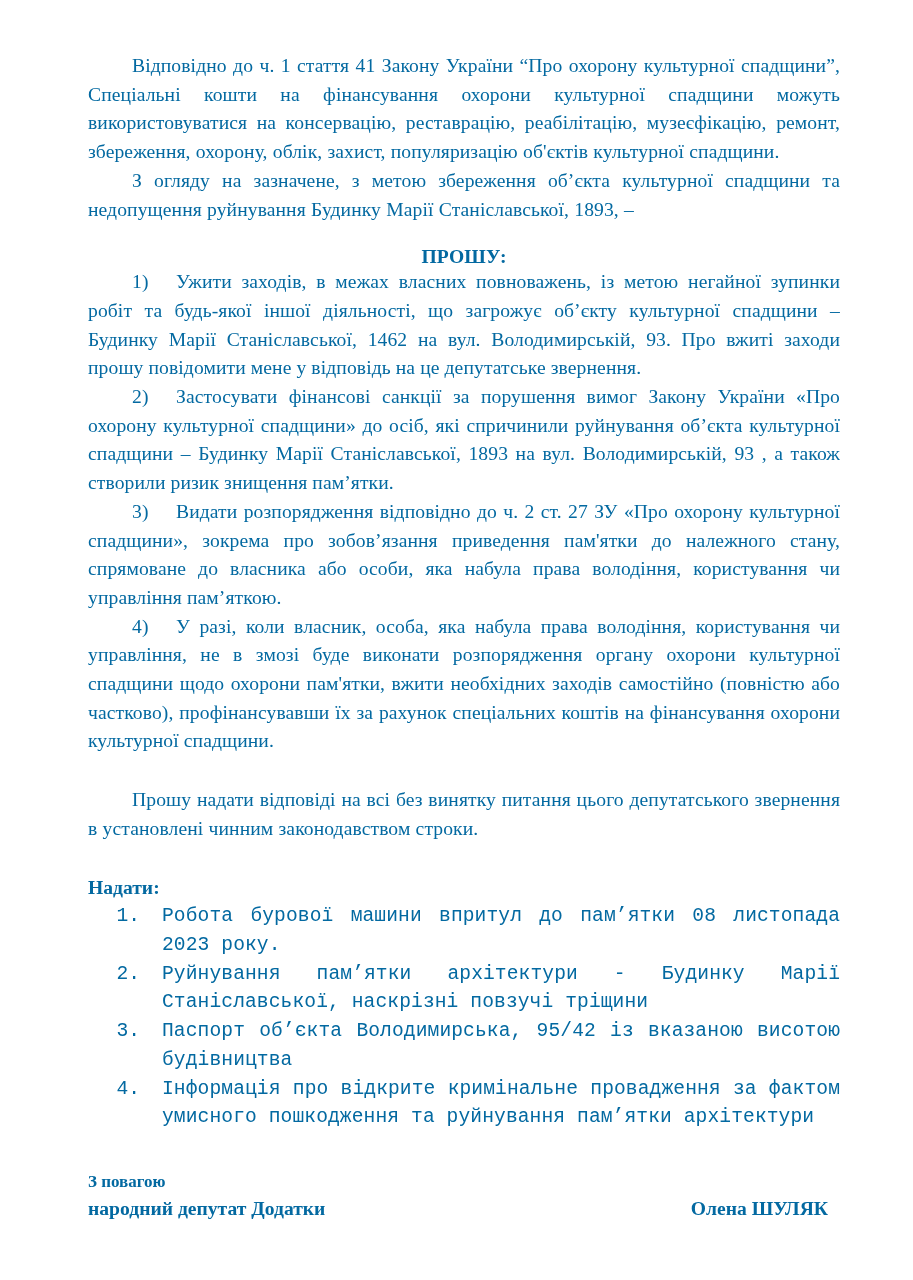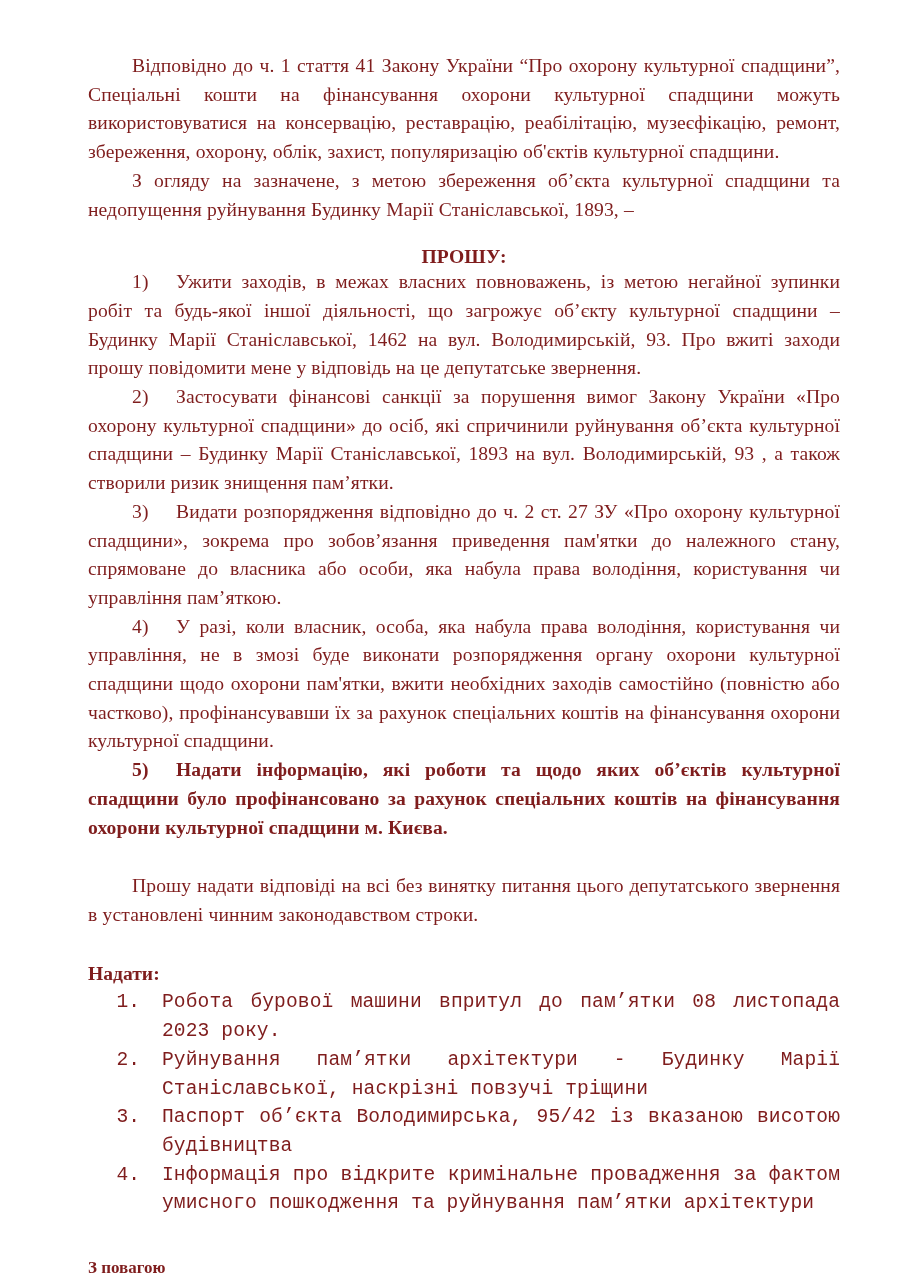--- a/index.html
+++ b/index.html
@@ -9,21 +9,21 @@
     background: #ffffff;
   }
   .page {
     position: relative;
     width: 913px;
     height: 1280px;
     margin: 0 auto;
     background: #ffffff;
     box-sizing: border-box;
     font-family: "Liberation Serif", "DejaVu Serif", serif;
-    color: #7f1d1d;
+    color: #0369a1;
     overflow: hidden;
   }
   .content {
     position: absolute;
     left: 88px;
     top: 52px;
     width: 752px;
   }
   p.body-par {
     margin: 0;
@@ -123,23 +123,20 @@
     </p>
 
     <p class="req-par">
       <span class="num">3)</span><span>Видати розпорядження відповідно до ч. 2 ст. 27 ЗУ «Про охорону культурної спадщини», зокрема про зобов’язання приведення пам'ятки до належного стану, спрямоване до власника або особи, яка набула права володіння, користування чи управління пам’яткою.</span>
     </p>
 
     <p class="req-par">
       <span class="num">4)</span><span>У разі, коли власник, особа, яка набула права володіння, користування чи управління, не в змозі буде виконати розпорядження органу охорони культурної спадщини щодо охорони пам'ятки, вжити необхідних заходів самостійно (повністю або частково), профінансувавши їх за рахунок спеціальних коштів на фінансування охорони культурної спадщини.</span>
     </p>
 
-    <p class="req-par bold">
-      <span class="num">5)</span><span>Надати інформацію, які роботи та щодо яких об’єктів культурної спадщини було профінансовано за рахунок спеціальних коштів на фінансування охорони культурної спадщини м. Києва.</span>
-    </p>
 
     <div class="gap-lg"></div>
 
     <p class="body-par">Прошу надати відповіді на всі без винятку питання цього депутатського звернення в установлені чинним законодавством строки.</p>
 
     <div class="gap-lg"></div>
 
     <p class="attach-title">Надати:</p>
 
     <ol class="attach-list">

